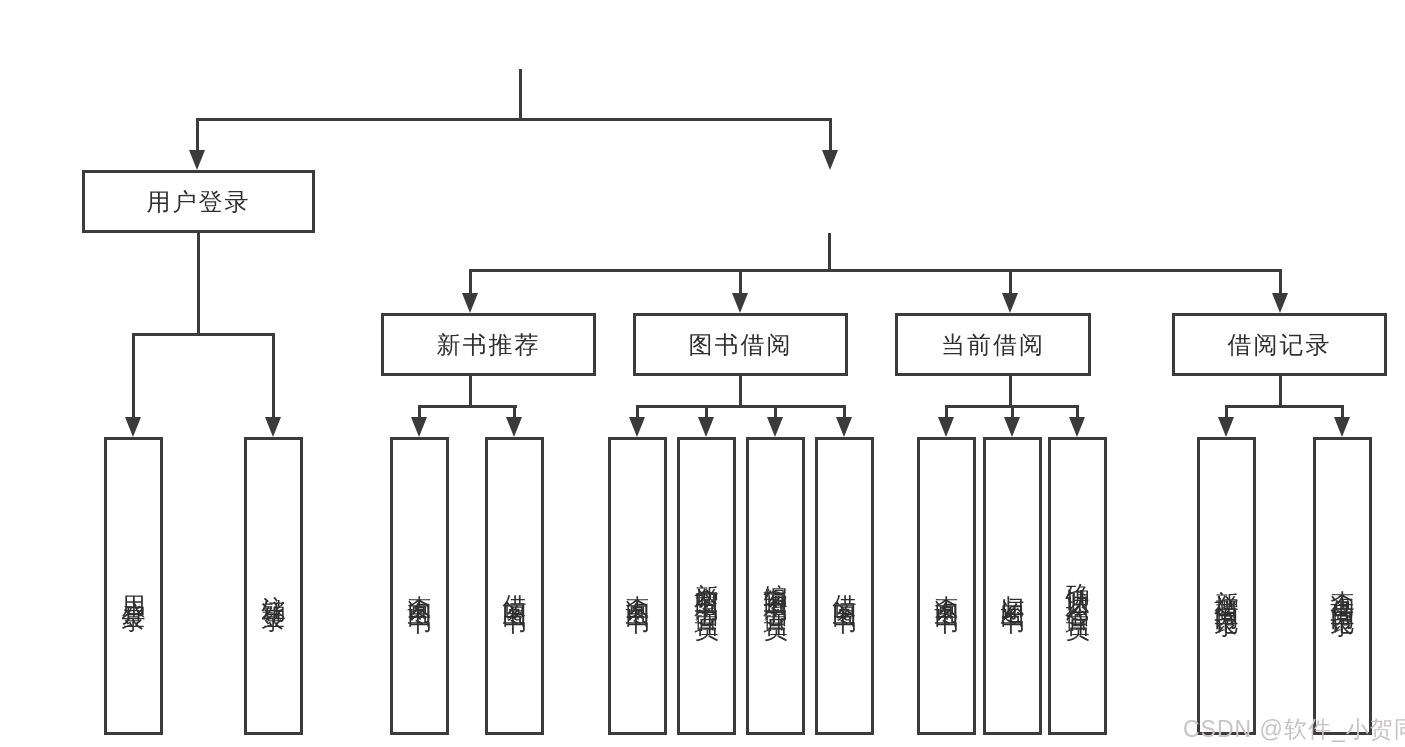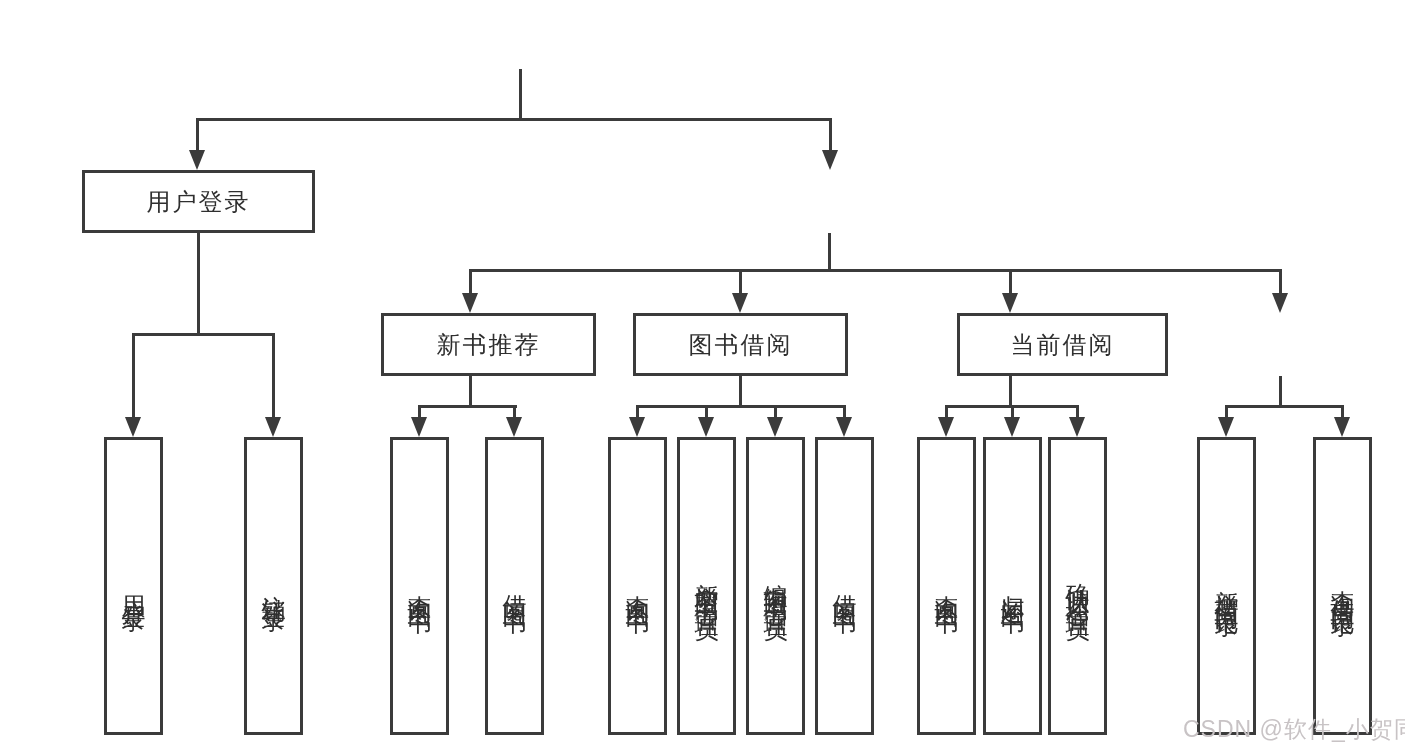--- a/index.html
+++ b/index.html
@@ -94,22 +94,25 @@
   <div class="arrow" style="left:1002px;top:293px"></div>
   <div class="vline" style="left:1279px;top:269px;height:27px"></div>
   <div class="arrow" style="left:1272px;top:293px"></div>
 
   <div class="node" style="left:381px;top:313px;width:215px;height:63px">
     <span>新书推荐</span>
   </div>
   <div class="node" style="left:633px;top:313px;width:215px;height:63px">
     <span>图书借阅</span>
   </div>
-  <div class="node" style="left:957px;top:313px;width:211px;height:63px">
+  <div class="node" style="left:895px;top:313px;width:196px;height:63px">
     <span>当前借阅</span>
+  </div>
+  <div class="node" style="left:1172px;top:313px;width:215px;height:63px">
+    <span>借阅记录</span>
   </div>
 
   <div class="vline" style="left:469px;top:376px;height:32px"></div>
   <div class="hline" style="left:418px;top:405px;width:99px"></div>
   <div class="vline" style="left:418px;top:405px;height:15px"></div>
   <div class="arrow" style="left:411px;top:417px"></div>
   <div class="vline" style="left:513px;top:405px;height:15px"></div>
   <div class="arrow" style="left:506px;top:417px"></div>
 
   <div class="vline" style="left:739px;top:376px;height:32px"></div>

